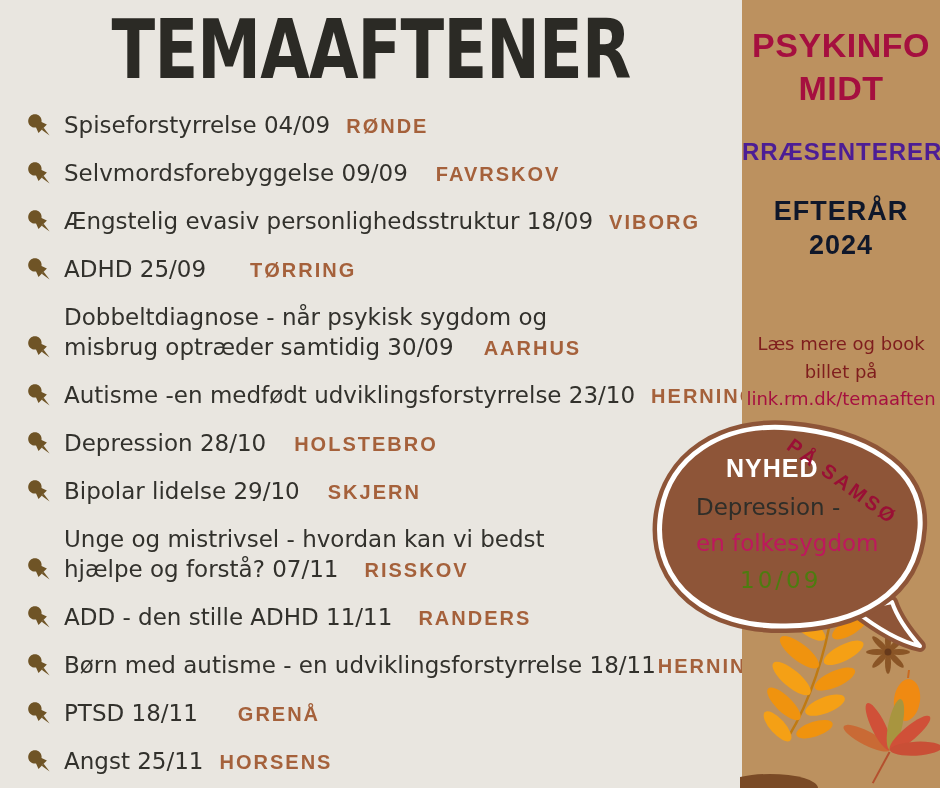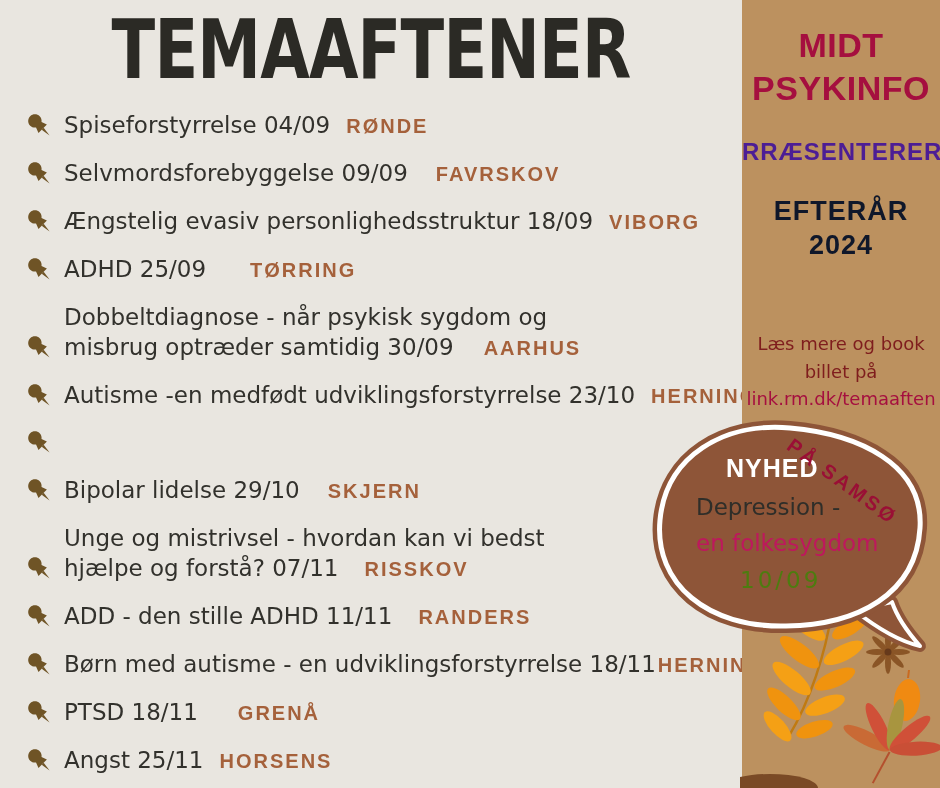--- a/index.html
+++ b/index.html
@@ -151,20 +151,21 @@
 
       <div class="event">
         <span class="pin">
           <svg viewBox="0 0 24 24" width="31" height="31">
               <g transform="rotate(-45 12 12)" fill="#6F5426">
                 <path d="M12 1.8c-2.9 0-5.2 2.3-5.2 5.2 0 1.8.9 3.3 2.2 4.2l-1.6 4.3h9.2l-1.6-4.3c1.3-.9 2.2-2.4 2.2-4.2 0-2.9-2.3-5.2-5.2-5.2z"></path>
                 <path d="M10.9 15.5 12 23l1.1-7.5z"></path>
               </g>
             </svg>
         </span>
+        <div class="etwrap"><span>Depression 28/10</span><span class="loc">HOLSTEBRO</span></div>
       </div>
 
       <div class="event">
         <span class="pin">
           <svg viewBox="0 0 24 24" width="31" height="31">
               <g transform="rotate(-45 12 12)" fill="#6F5426">
                 <path d="M12 1.8c-2.9 0-5.2 2.3-5.2 5.2 0 1.8.9 3.3 2.2 4.2l-1.6 4.3h9.2l-1.6-4.3c1.3-.9 2.2-2.4 2.2-4.2 0-2.9-2.3-5.2-5.2-5.2z"></path>
                 <path d="M10.9 15.5 12 23l1.1-7.5z"></path>
               </g>
             </svg>
@@ -230,22 +231,22 @@
             </svg>
         </span>
         <div class="etwrap"><span>Angst 25/11</span><span class="loc">HORSENS</span></div>
       </div>
 
     </div>
   </div>
 
   <div class="sidebar">
     <div class="brand">
+      <div>PSYKINFO</div>
       <div>MIDT</div>
-      <div>PSYKINFO</div>
     </div>
     <div class="presents">RRÆSENTERER</div>
     <div class="season">
       <div>EFTERÅR</div>
       <div>2024</div>
     </div>
     <div class="info">
       <div>Læs mere og book</div>
       <div>billet på</div>
     </div>

